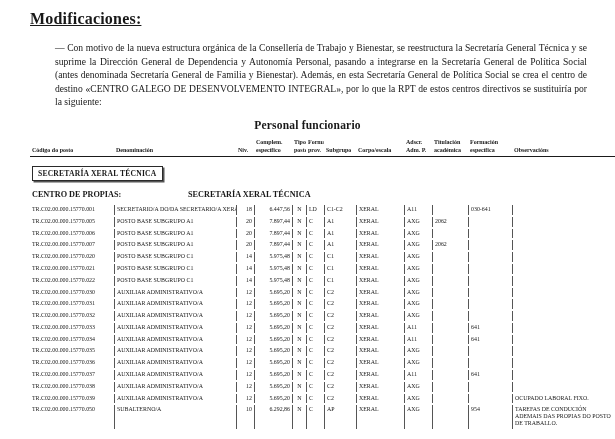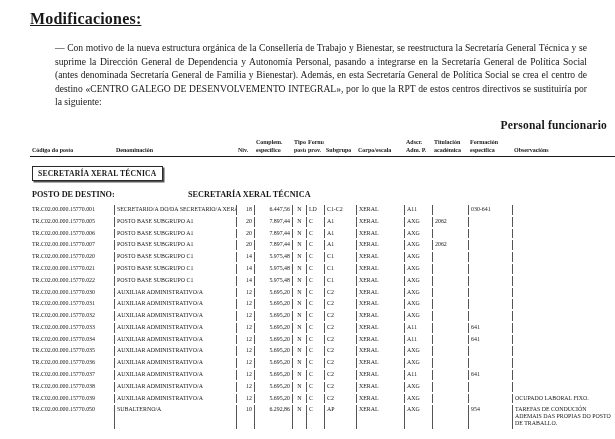--- a/index.html
+++ b/index.html
@@ -11,21 +11,21 @@
   .doc{padding:6px 8px 0 8px;}
   .heading{
     font-size:16px;font-weight:bold;text-decoration:underline;
     margin:4px 0 0 22px;letter-spacing:.2px;
   }
   .para{
     margin:13px 20px 0 47px;
     font-size:9.6px;line-height:1.42;text-align:justify;
   }
   .table-title{
-    text-align:right;font-weight:bold;font-size:11.5px;
+    text-align:center;font-weight:bold;font-size:11.5px;
     margin:10px 0 6px 0;letter-spacing:.2px;
   }
   table{border-collapse:separate;border-spacing:0 2px;table-layout:fixed;}
   .hdr-table{margin-left:22px;width:585px;}
   .hdr-table th{
     font-size:6px;font-weight:bold;text-align:left;vertical-align:bottom;
     padding:0 2px 2px 2px;border-bottom:1px solid #1a1a1a;line-height:1.25;
     overflow:hidden;white-space:nowrap;
   }
   .section-box{
@@ -128,21 +128,21 @@
           </th>
     </tr>
   </tbody>
     </table>
 
   <div>
     <span class="section-box">SECRETARÍA XERAL TÉCNICA</span>
   </div>
 
   <div class="centro-line">
-    <span class="lbl">POSTO DE DESTINO:</span>
+    <span class="lbl">CENTRO DE PROPIAS:</span>
     <span>SECRETARÍA XERAL TÉCNICA</span>
   </div>
 
   <table class="body-table">
     <colgroup>
       <col class="w0">
         <col class="w1">
         <col class="w2">
         <col class="w3">
         <col class="w4">

